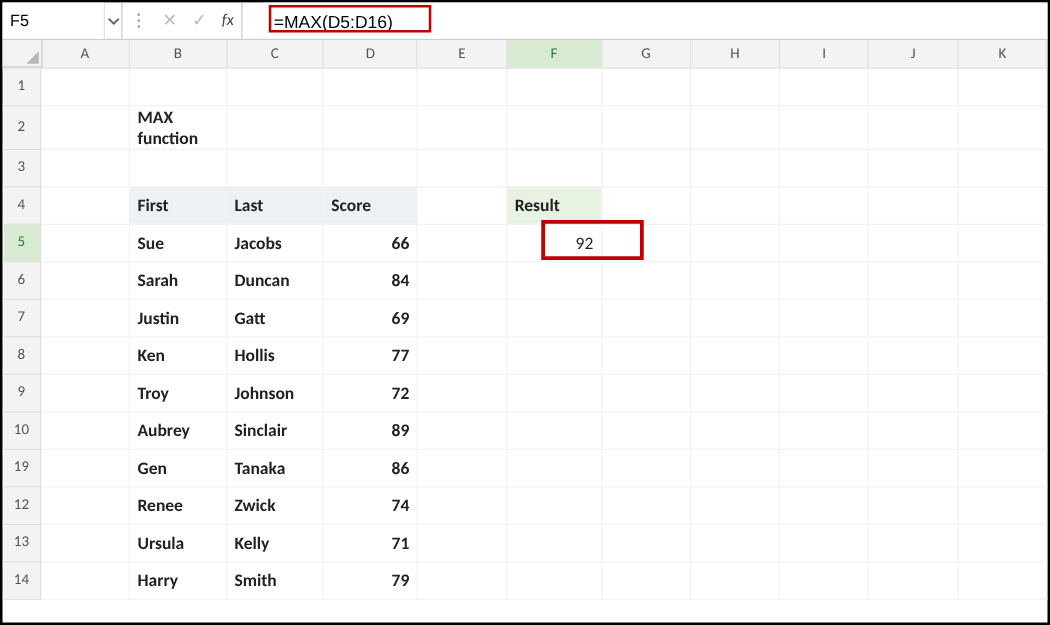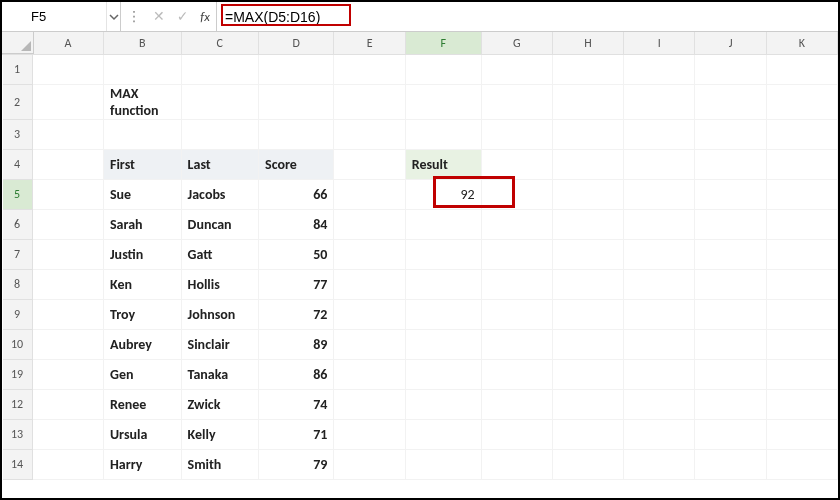--- a/index.html
+++ b/index.html
@@ -1,28 +1,28 @@
 <!DOCTYPE html>
 <html><head>
 <meta charset="utf-8">
 <style>
   * { box-sizing: border-box; }
   html, body { margin:0; padding:0; font-family: Calibri, Arial, sans-serif; background:#fff; }
   .frame { width:840px; height:500px; border:2px solid #000; position:relative; overflow:hidden; background:#fff; }
 
   
   .fbar { height:30px; border-bottom:1px solid #ccc; display:flex; align-items:stretch; background:#fff; }
-  .name-box { width:96px; border-right:1px solid #ccc; display:flex; align-items:center;margin-left:23px; }
+  .name-box { width:96px; border-right:1px solid #ccc; display:flex; align-items:center; }
   .name-box input { width:100%; height:100%; border:none; padding:2px 6px; font-size:13px; outline:none; }
   .name-box .dd { width:16px; height:100%; display:flex; align-items:center; justify-content:center; border-left:1px solid #e4e4e4; color:#555; }
   .dd svg { width:10px; height:10px; }
   .fb-center { width:96px; border-right:1px solid #ccc; display:flex; align-items:center; justify-content:space-around; color:#888; font-size:14px; }
   .fb-center span { display:flex; align-items:center; padding:0 3px; }
   .fx { font-style:italic; color:#444; font-weight:400; font-size:13px; }
-  .formula-input-wrap { flex:1; position:relative; display:flex; align-items:center; }
+  .formula-input-wrap { flex:1; position:relative; display:flex; align-items:center;margin-left:17px; }
   .formula-input { width:100%; height:100%; border:none; padding:2px 8px; font-size:14px; outline:none; }
   .formula-hl { position:absolute; left:4px; top:2px; height:22px; width:130px; border:2px solid #c00000; pointer-events:none; }
 
   
   .grid-area { position:relative; }
   .corner { position:absolute; left:0; top:0; width:32px; height:22px; background:#f3f3f3; border-right:1px solid #ccc; border-bottom:1px solid #ccc; }
   .corner::after { content:""; position:absolute; right:2px; bottom:2px; width:0; height:0; border-left:10px solid transparent; border-bottom:10px solid #b7b7b7; }
   table.grid { border-collapse:collapse; table-layout:fixed; }
   table.grid th.row-h { width:32px; background:#f3f3f3; border:1px solid #e0e0e0; border-left:none; color:#555; font-weight:400; font-size:12px; height:30px; text-align:center; }
   table.grid th.col-h { background:#f3f3f3; border:1px solid #e0e0e0; border-top:none; color:#555; font-weight:400; font-size:12px; height:22px; text-align:center; }
@@ -186,21 +186,21 @@
             <td></td>
             <td></td>
             <td></td>
             <td></td>
           </tr>
           <tr>
             <th class="row-h">7</th>
             <td></td>
             <td class="tbl-cell">Justin</td>
             <td class="tbl-cell">Gatt</td>
-            <td class="tbl-cell num">50</td>
+            <td class="tbl-cell num">69</td>
             <td></td>
             <td></td>
             <td></td>
             <td></td>
             <td></td>
             <td></td>
             <td></td>
           </tr>
           <tr>
             <th class="row-h">8</th>

